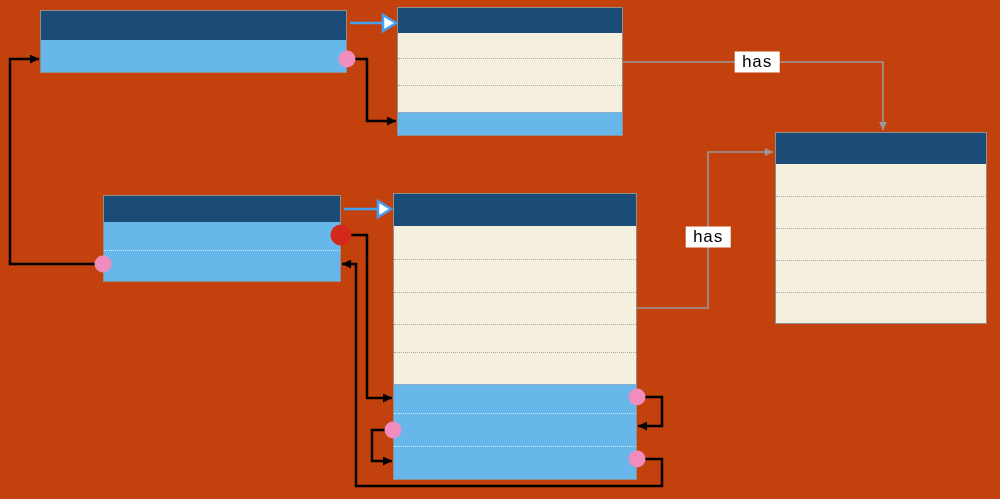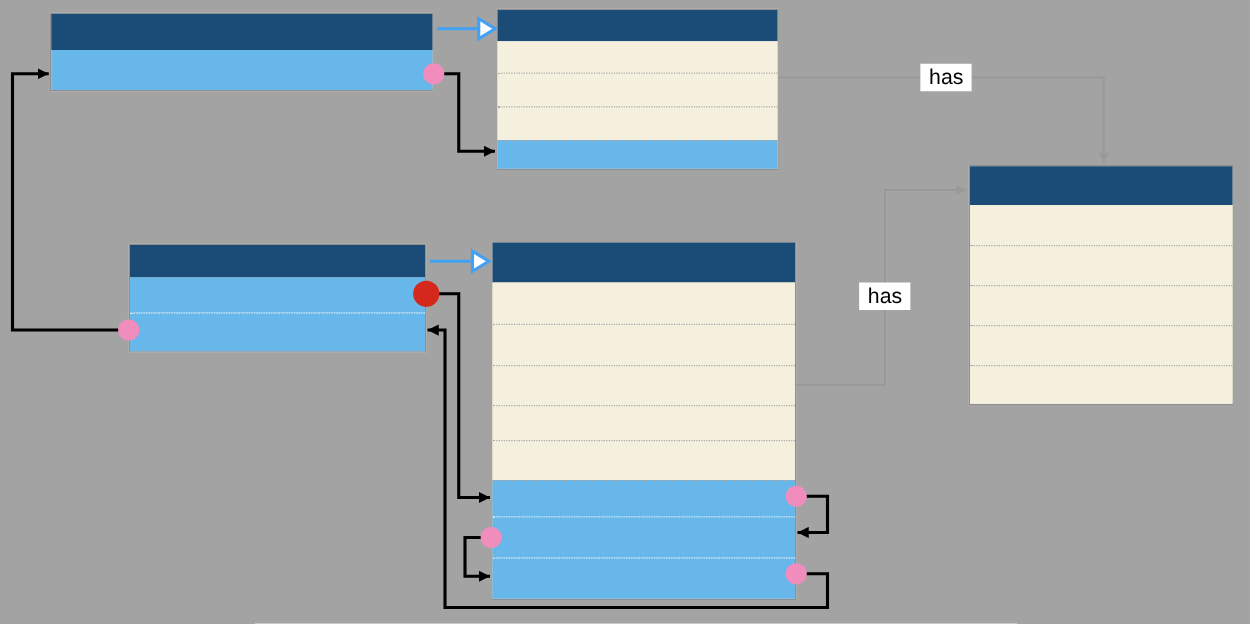--- a/index.html
+++ b/index.html
@@ -1,18 +1,18 @@
 <!DOCTYPE html>
 <html><head>
 <meta charset="utf-8">
 <style>
   html,body{margin:0;padding:0;background:#ffffff;}
   #stage{
-    position:relative;width:1000px;height:499px;background:#a3a3a3;overflow:hidden;
-    font-family:Liberation Sans, sans-serif;
+    position:relative;width:1000px;height:499px;background:#c2410c;overflow:hidden;
+    font-family:Liberation Mono, monospace;
   }
   .class-box{
     position:absolute;border:1px solid #8f8f8f;box-sizing:border-box;
     background:#f5f0de;
   }
   .class-header{
     display:flex;align-items:center;justify-content:center;
     color:#ffffff;font-weight:bold;font-size:17px;letter-spacing:.2px;
     box-sizing:border-box;
   }

